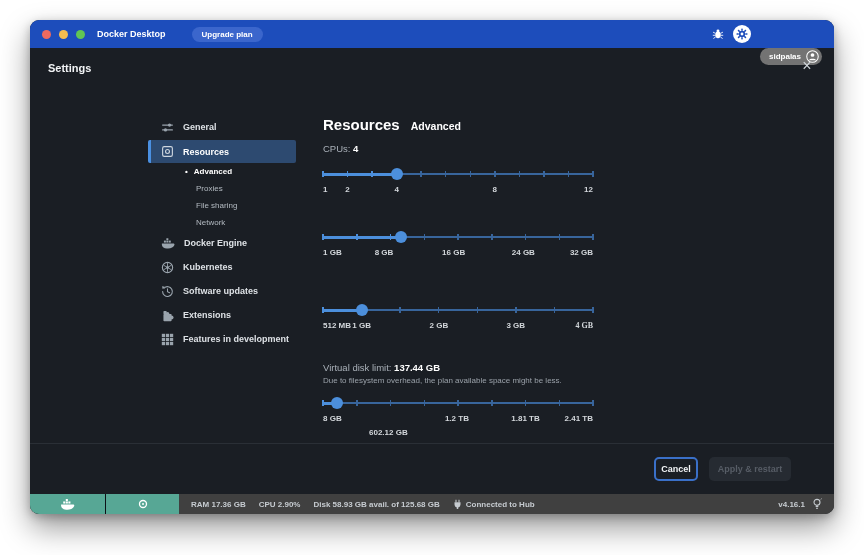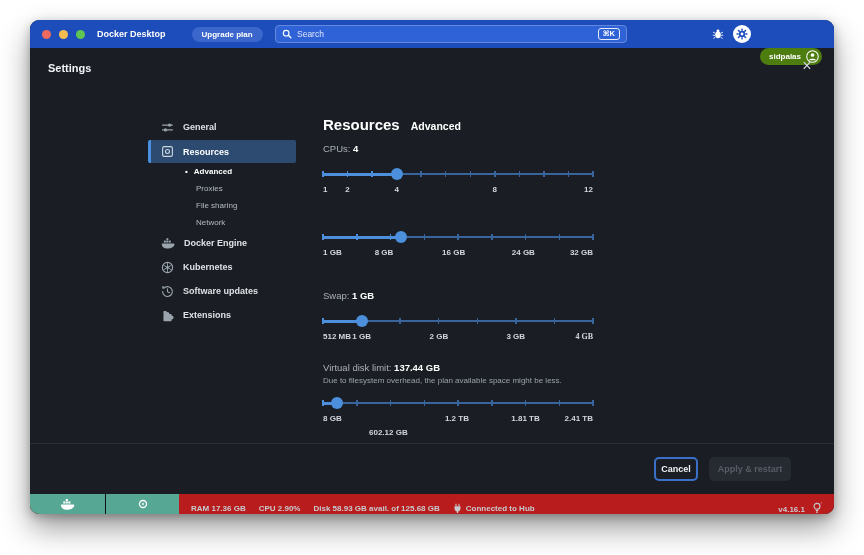--- a/index.html
+++ b/index.html
@@ -21,21 +21,21 @@
     background:#2f62d6; border:1px solid #6488dd; border-radius:4px;
     display:flex; align-items:center; padding:0 6px; gap:5px; }
   .searchbox input { flex:1; background:transparent; border:none; outline:none;
     color:#fff; font-size:8.5px; font-family:inherit; }
   .searchbox input::placeholder { color:#dde6fa; }
   .kbd { border:1px solid #e7ecf8; border-radius:3px; font-size:7.5px; font-weight:bold;
     color:#fff; padding:1px 4px; line-height:1; }
   .tb-right { position:absolute; right:12px; top:0; height:28px; display:flex; align-items:center; gap:9px; }
   .gear-wrap { width:18px; height:18px; border-radius:50%; background:#fff; display:flex;
     align-items:center; justify-content:center; cursor:pointer; }
-  .user-pill { background:#4d7c0f; border-radius:10px; display:flex; align-items:center; gap:5px;
+  .user-pill { background:#737373; border-radius:10px; display:flex; align-items:center; gap:5px;
     padding:2px 3px 2px 9px; color:#fff; font-size:8px; font-weight:bold; cursor:pointer;margin-top:45px; }
 
   
   .dlg-header { position:relative; height:42px;padding-left:24px; }
   .dlg-title { position:absolute; left:18px; top:14px; font-size:11px; font-weight:bold; color:#f2f4f6; }
   .dlg-close { position:absolute; right:18px; top:9px; font-size:16px; color:#cfd4da; cursor:pointer;
     width:18px; height:18px; text-align:center; line-height:18px; font-weight:400; }
 
   
   .sidebar { position:absolute; left:118px; top:94px; width:148px; }
@@ -75,22 +75,22 @@
   
   .footer-divider { position:absolute; left:0; right:0; top:423px; height:1px; background:#2a2f36; }
   .btn-cancel { position:absolute; left:624px; top:437px; width:44px; height:24px;
     background:transparent; border:2px solid #3a70c8; border-radius:5px; color:#f2f4f6;
     font-size:9px; font-weight:bold; cursor:pointer; font-family:inherit; }
   .btn-apply { position:absolute; left:679px; top:437px; width:82px; height:24px;
     background:#262b32; border:none; border-radius:5px; color:#575d66;
     font-size:9px; font-weight:bold; font-family:inherit; }
 
   
-  .statusbar { position:absolute; left:0; right:0; bottom:0; height:20px; background:#b91c1c;
-    display:flex; align-items:flex-end; font-size:8px; color:#c6cbd0; }
+  .statusbar { position:absolute; left:0; right:0; bottom:0; height:20px; background:#404040;
+    display:flex; align-items:center; font-size:8px; color:#c6cbd0; }
   .seg { width:75px; height:20px; background:#57a795; display:flex; align-items:center;
     justify-content:center; cursor:pointer; }
   .seg + .seg { border-left:1px solid #0d1117; width:74px; }
   .stats { display:flex; align-items:center; gap:13px; margin-left:12px; font-weight:bold; }
   .hubitem { display:flex; align-items:center; gap:4px; font-weight:bold; }
   .sb-spacer { flex:1; }
   .version { font-weight:bold; }
   .bulb { margin:0 12px 0 7px; display:flex; align-items:center; cursor:pointer; }
 </style>
 </head>
@@ -99,28 +99,20 @@
 <div class="window">
 
   <div class="titlebar">
     <div class="lights">
       <span class="light red"></span>
       <span class="light yellow"></span>
       <span class="light green"></span>
     </div>
     <span class="app-name">Docker Desktop</span>
     <button class="upgrade">Upgrade plan</button>
-    <div class="searchbox">
-      <svg width="10" height="10" viewBox="0 0 12 12">
-          <circle cx="5" cy="5" r="3.4" fill="none" stroke="#fff" stroke-width="1.4"></circle>
-          <line x1="7.6" y1="7.6" x2="10.6" y2="10.6" stroke="#fff" stroke-width="1.6" stroke-linecap="round"></line>
-        </svg>
-      <input type="text" placeholder="Search" style="">
-      <span class="kbd">⌘K</span>
-    </div>
     <div class="tb-right">
       <svg width="12" height="12" viewBox="0 0 14 14" style="cursor:pointer">
           <ellipse cx="7" cy="8" rx="3.2" ry="4" fill="#fff"></ellipse>
           <circle cx="7" cy="3.4" r="1.7" fill="#fff"></circle>
           <g stroke="#fff" stroke-width="1" stroke-linecap="round">
             <line x1="3.6" y1="6" x2="1.6" y2="5"></line>
             <line x1="3.6" y1="8.5" x2="1.4" y2="8.5"></line>
             <line x1="3.8" y1="10.8" x2="2" y2="12"></line>
             <line x1="10.4" y1="6" x2="12.4" y2="5"></line>
             <line x1="10.4" y1="8.5" x2="12.6" y2="8.5"></line>
@@ -232,20 +224,36 @@
       <svg width="13" height="13" viewBox="0 0 16 16">
           <g fill="currentColor">
             <rect x="3" y="6" width="10" height="9" rx="1"></rect>
             <circle cx="8" cy="6" r="2.4"></circle>
             <circle cx="13" cy="10.5" r="2.4"></circle>
             <rect x="3" y="2.5" width="4" height="4" rx="1"></rect>
           </g>
         </svg>
       <span>Extensions</span>
     </div>
+    <div class="side-item h24">
+      <svg width="13" height="13" viewBox="0 0 16 16">
+          <g fill="currentColor">
+            <rect x="1" y="1" width="4" height="4"></rect>
+            <rect x="6" y="1" width="4" height="4"></rect>
+            <rect x="11" y="1" width="4" height="4"></rect>
+            <rect x="1" y="6" width="4" height="4"></rect>
+            <rect x="6" y="6" width="4" height="4"></rect>
+            <rect x="11" y="6" width="4" height="4"></rect>
+            <rect x="1" y="11" width="4" height="4"></rect>
+            <rect x="6" y="11" width="4" height="4"></rect>
+            <rect x="11" y="11" width="4" height="4"></rect>
+          </g>
+        </svg>
+      <span>Features in development</span>
+    </div>
   </div>
 
   <div class="main-title">
     <span class="t1">Resources</span>
     <span class="t2">Advanced</span>
   </div>
 
   <div class="slider-group" style="top:123px">
     <div class="slider-label">
       <span class="lbl">CPUs:</span>
@@ -295,24 +303,20 @@
     <div class="tick-labels">
         <span style="left: 0px;">1 GB</span>
         <span style="left: 22.6%; transform: translateX(-50%);">8 GB</span>
         <span style="left: 48.4%; transform: translateX(-50%);">16 GB</span>
         <span style="left: 74.2%; transform: translateX(-50%);">24 GB</span>
         <span style="right: 0px;">32 GB</span>
       </div>
   </div>
 
   <div class="slider-group" style="top:270px">
-    <div class="slider-label">
-      <span class="lbl">Swap:</span>
-      <span class="val">1 GB</span>
-    </div>
     <div class="track-wrap">
         <div class="track-base"></div>
         <div class="track-fill" style="width: 14.3%;"></div>
         <div class="tick on" style="left: calc(0% - 0.75px);"></div>
         <div class="tick on" style="left: calc(14.2857% - 0.75px);"></div>
         <div class="tick" style="left: calc(28.5714% - 0.75px);"></div>
         <div class="tick" style="left: calc(42.8571% - 0.75px);"></div>
         <div class="tick" style="left: calc(57.1429% - 0.75px);"></div>
         <div class="tick" style="left: calc(71.4286% - 0.75px);"></div>
         <div class="tick" style="left: calc(85.7143% - 0.75px);"></div>

